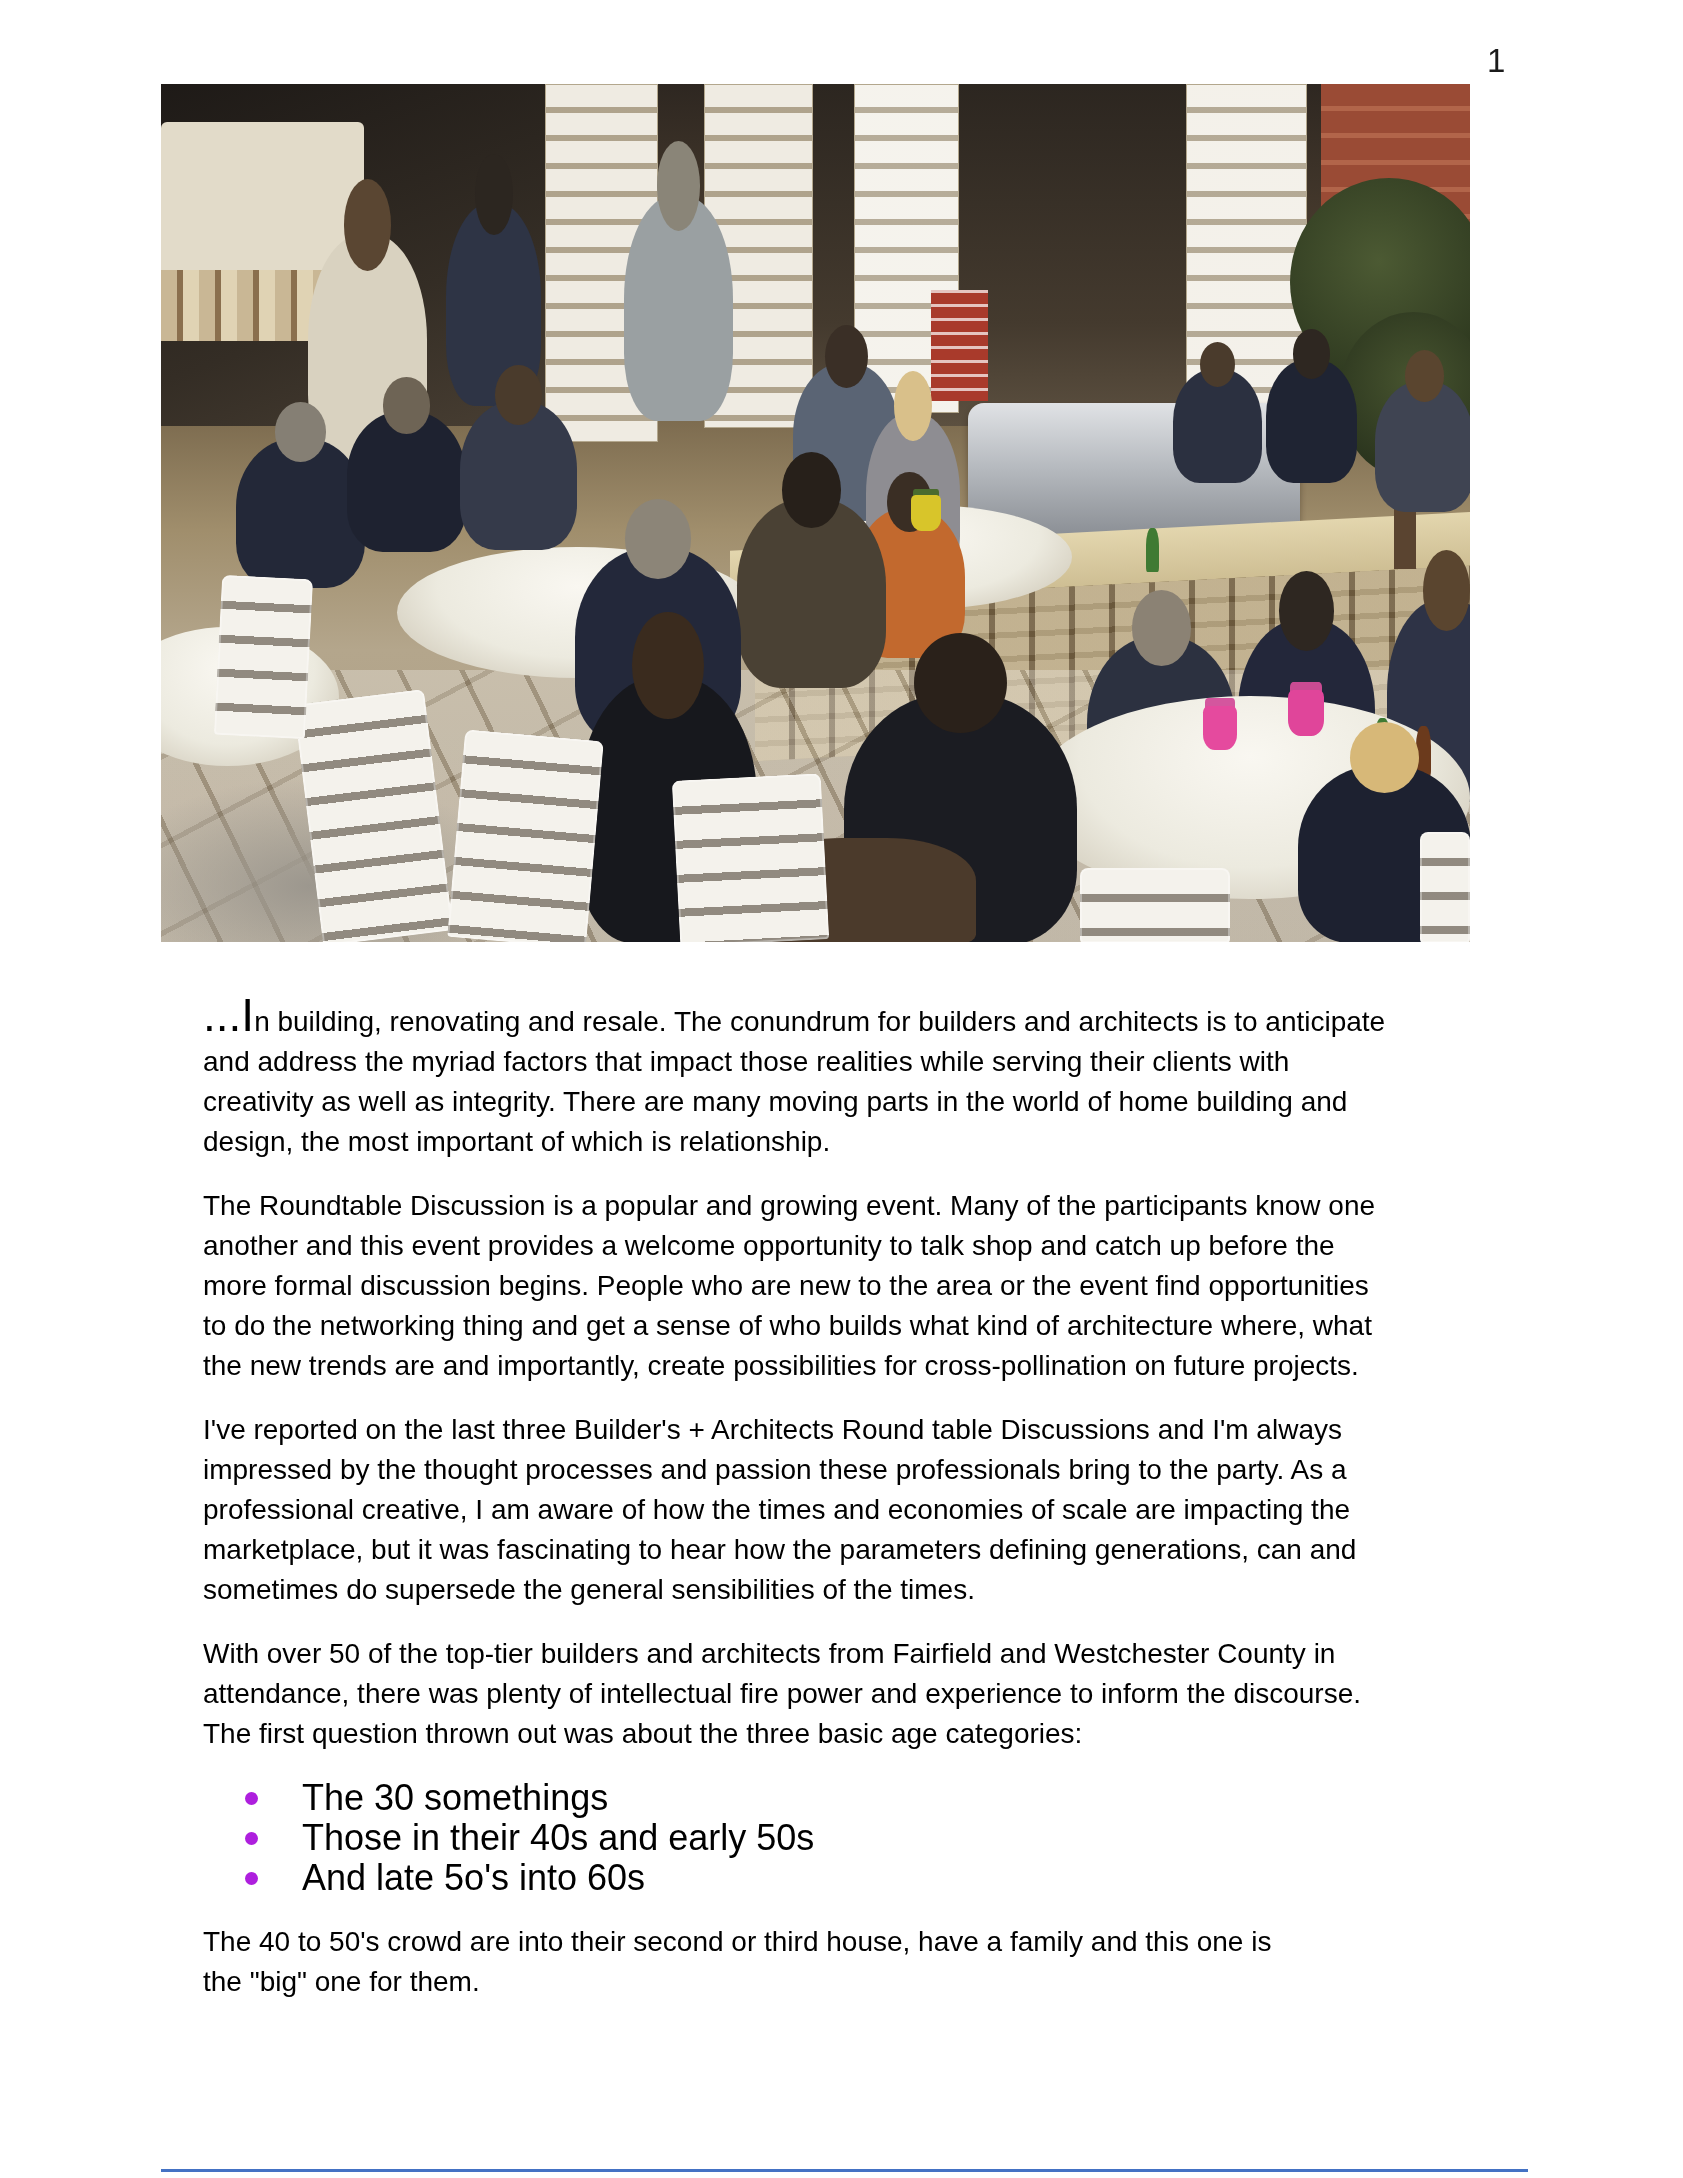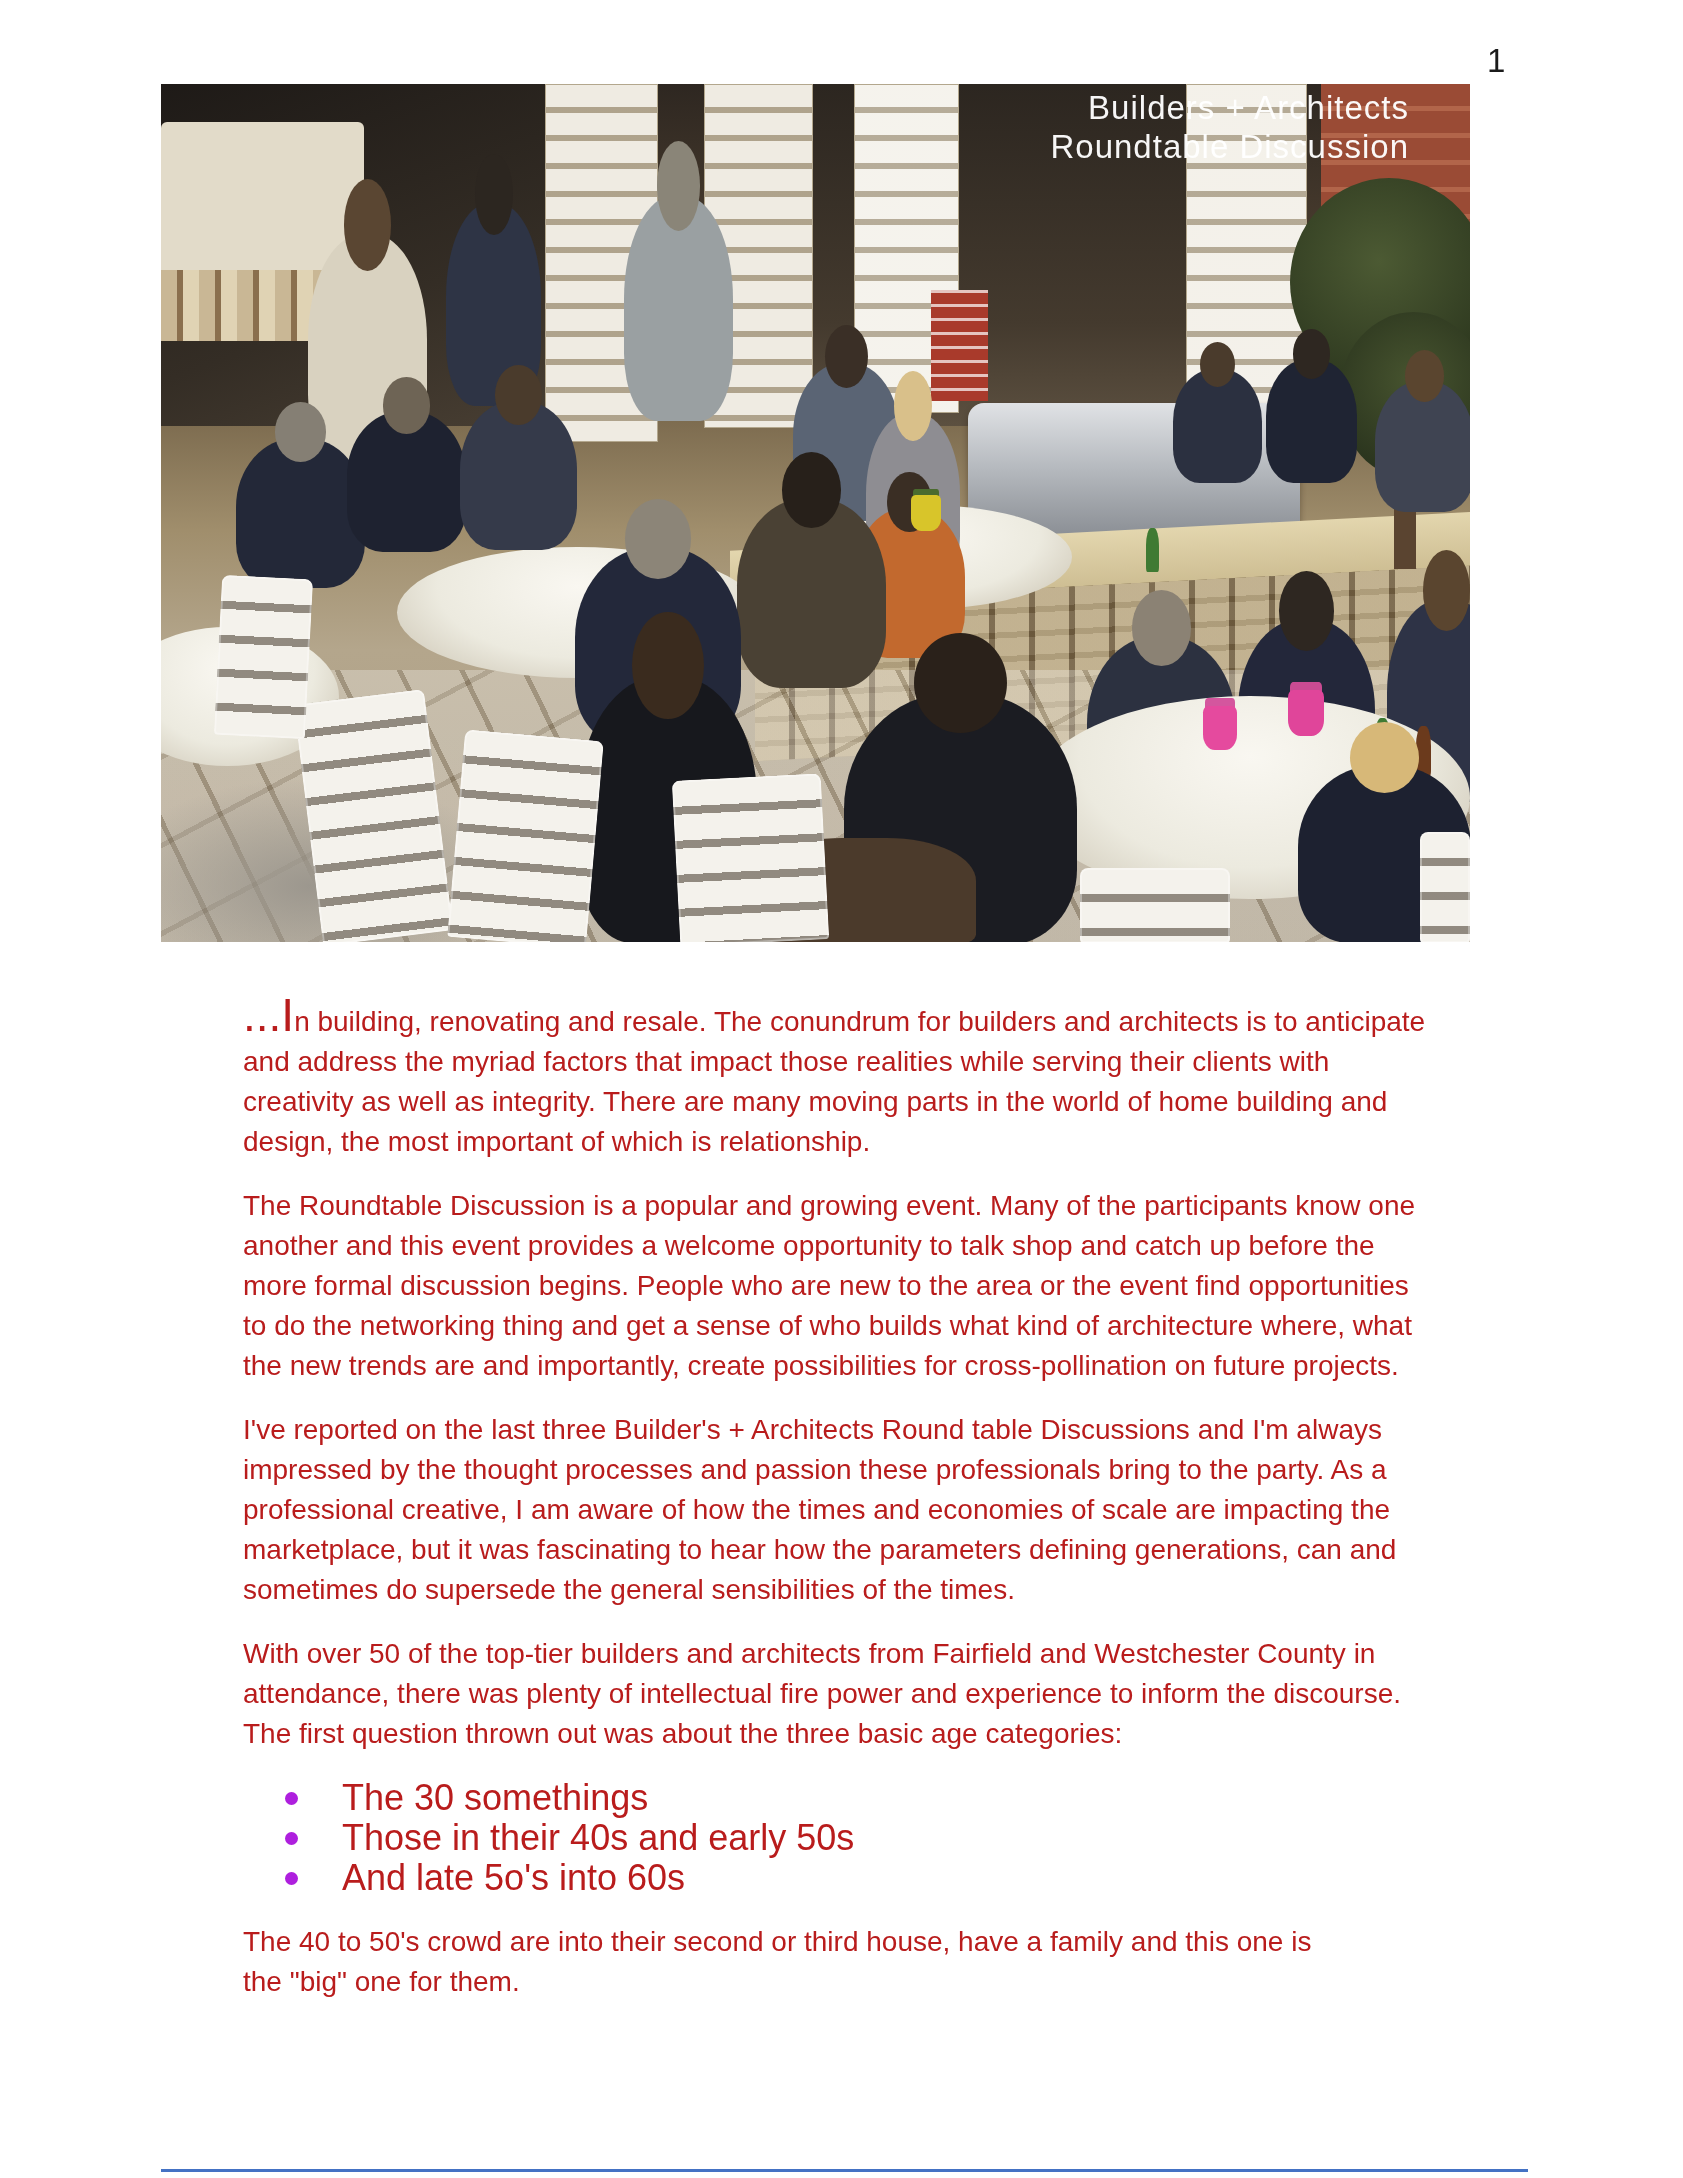--- a/index.html
+++ b/index.html
@@ -105,27 +105,23 @@
   <div class="person abs" style="left:683px;top:609px;width:233px;height:252px;background:#1b1c22;--hair:#2a211a;"></div>
   <div class="person abs" style="left:1137px;top:681px;width:173px;height:178px;background:#1d2130;--hair:#d7b878;"></div>
   <div class="abs" style="left:592px;top:754px;width:223px;height:107px;border-radius:40% 40% 10% 10%;background:#4b3a2b;"></div>
   <div class="chair abs" style="left:147px;top:612px;width:131px;height:243px;transform:rotate(-7deg);"></div>
   <div class="chair abs" style="left:295px;top:651px;width:139px;height:208px;transform:rotate(5deg);"></div>
   <div class="chair abs" style="left:515px;top:693px;width:149px;height:166px;transform:rotate(-3deg);"></div>
   <div class="chair abs" style="left:57px;top:493px;width:91px;height:160px;transform:rotate(3deg);"></div>
   <div class="chair abs" style="left:919px;top:784px;width:150px;height:75px;"></div>
   <div class="chair abs" style="left:1259px;top:748px;width:50px;height:111px;"></div>
 
-  <div class="hero-caption">
-    <div>Builders + Architects</div>
-    <div>Roundtable Discussion</div>
-  </div>
 </div>
 
-<div class="article" style="color: #b91c1c; margin-left: 40px;">
+<div class="article" style="color: #000000;">
   <p class="para"><span class="lead-in">...I</span><span>n building, renovating and resale. The conundrum for builders and architects is to anticipate
 and address the myriad factors that impact those realities while serving their clients with
 creativity as well as integrity. There are many moving parts in the world of home building and
 design, the most important of which is relationship.</span></p>
 
   <p class="para">The Roundtable Discussion is a popular and growing event. Many of the participants know one
 another and this event provides a welcome opportunity to talk shop and catch up before the
 more formal discussion begins. People who are new to the area or the event find opportunities
 to do the networking thing and get a sense of who builds what kind of architecture where, what
 the new trends are and importantly, create possibilities for cross-pollination on future projects.</p>

